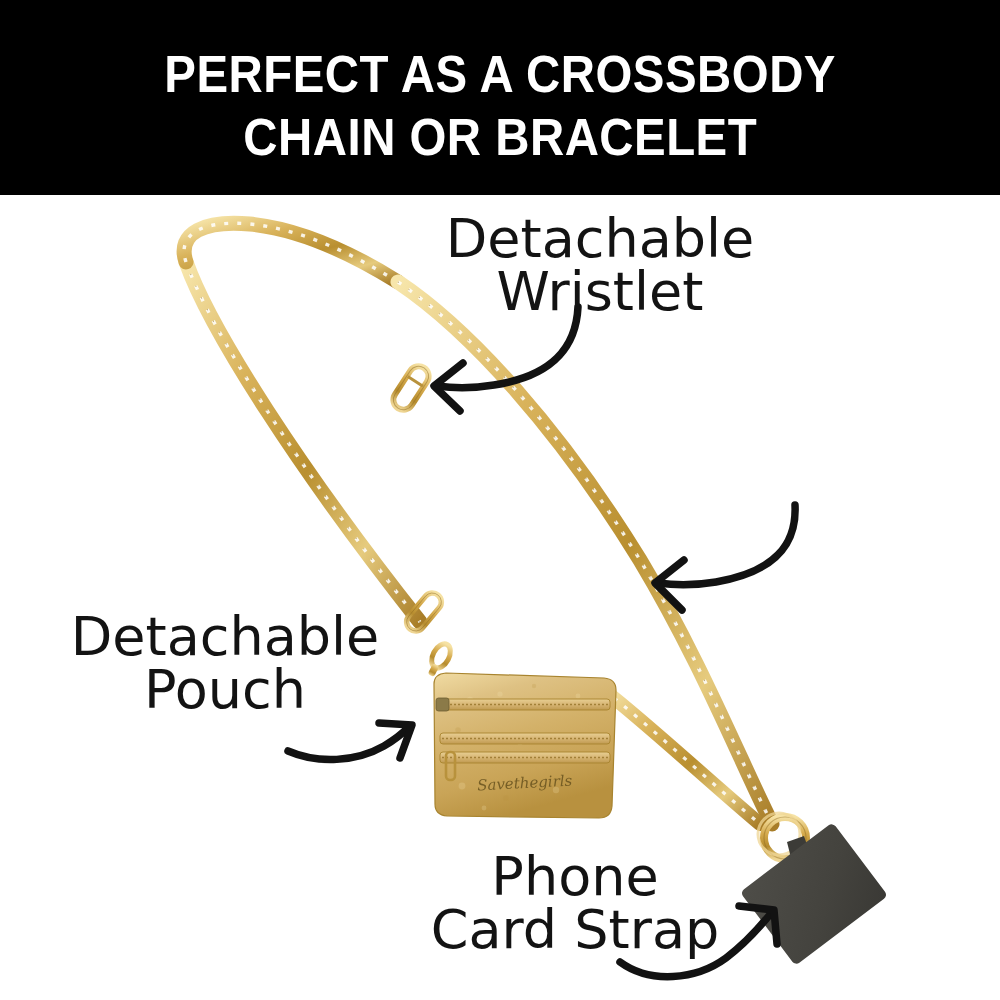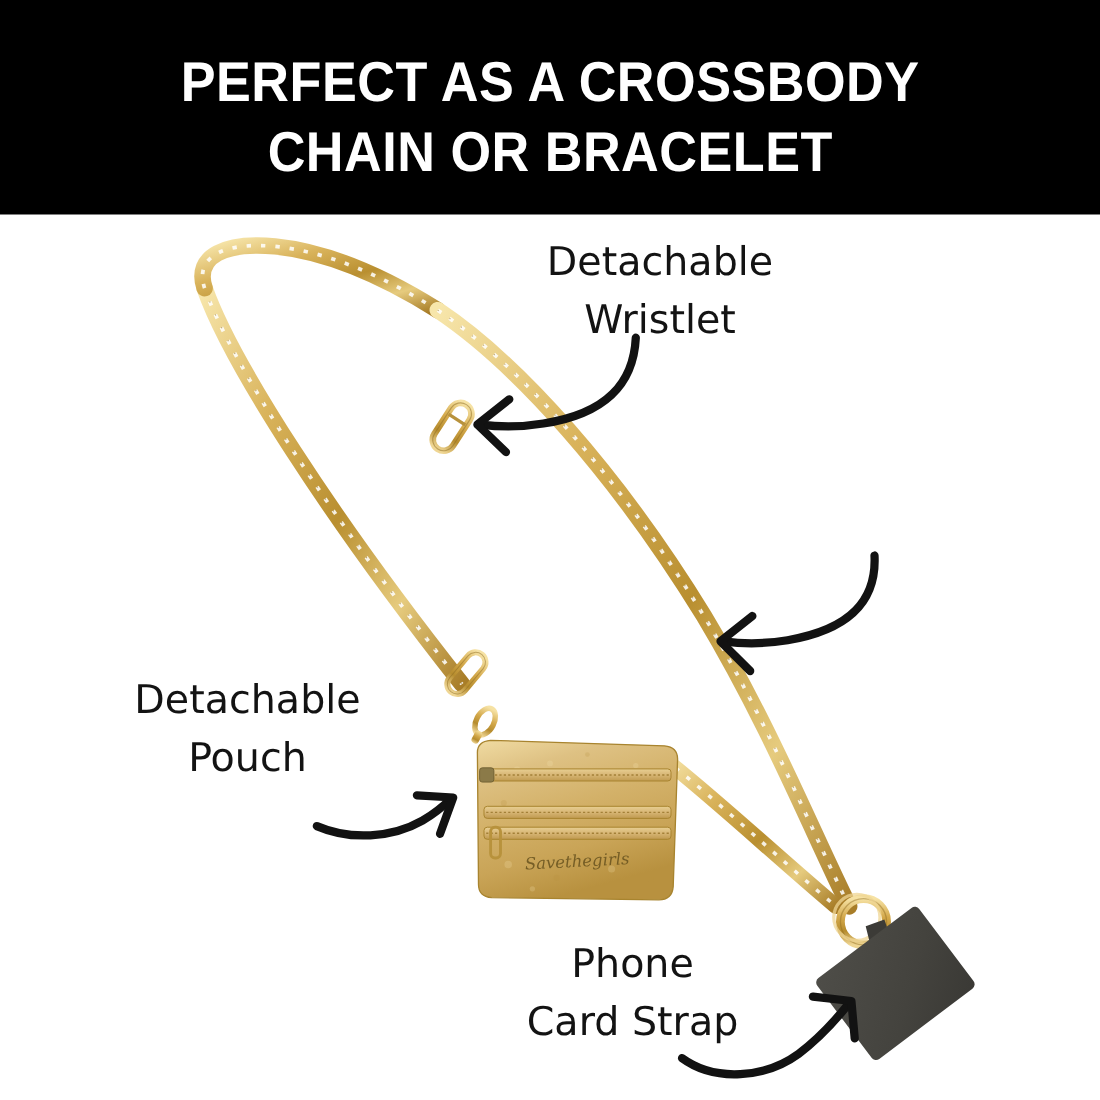--- a/index.html
+++ b/index.html
@@ -33,21 +33,21 @@
     white-space:nowrap;
   }
   .art-i{position:absolute;left:0;top:0;width:1000px;height:1000px;}
 
   
   .label{
     position:absolute;
     font-family:"DejaVu Sans", sans-serif;
     font-weight:400;
     color:#131313;
-    font-size:36px;
+    font-size:54px;
     line-height:53px;
     text-align:center;
     white-space:pre-line;
   }
   .lab-wristlet{left:430px;top:212px;width:340px;}
   .lab-strap{left:690px;top:408px;width:300px;}
   .lab-pouch{left:55px;top:610px;width:340px;}
   .lab-card{left:420px;top:850px;width:310px;}
 </style>
 </head>

